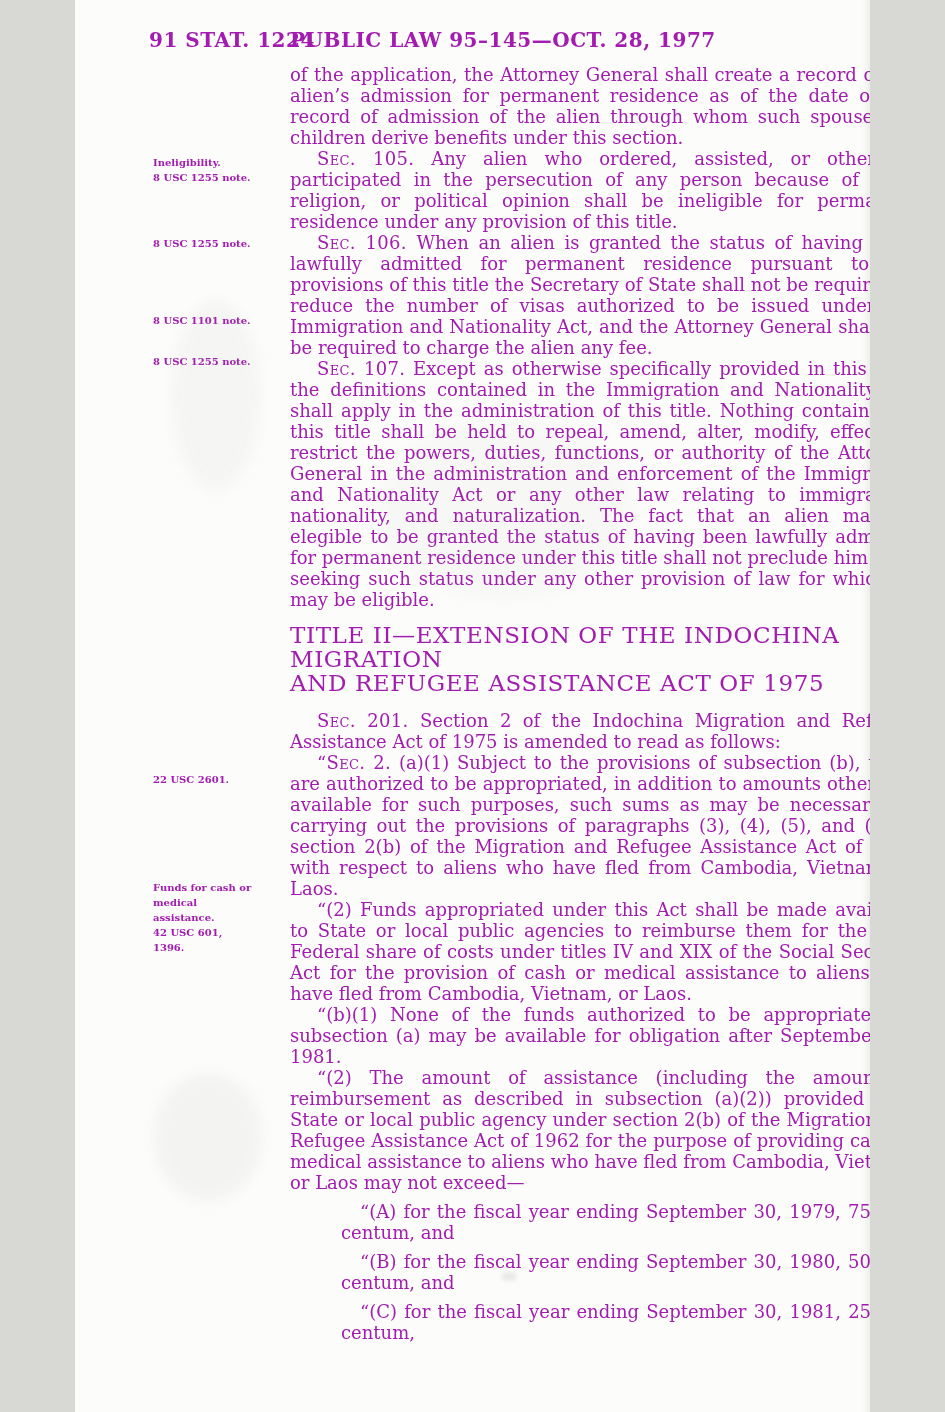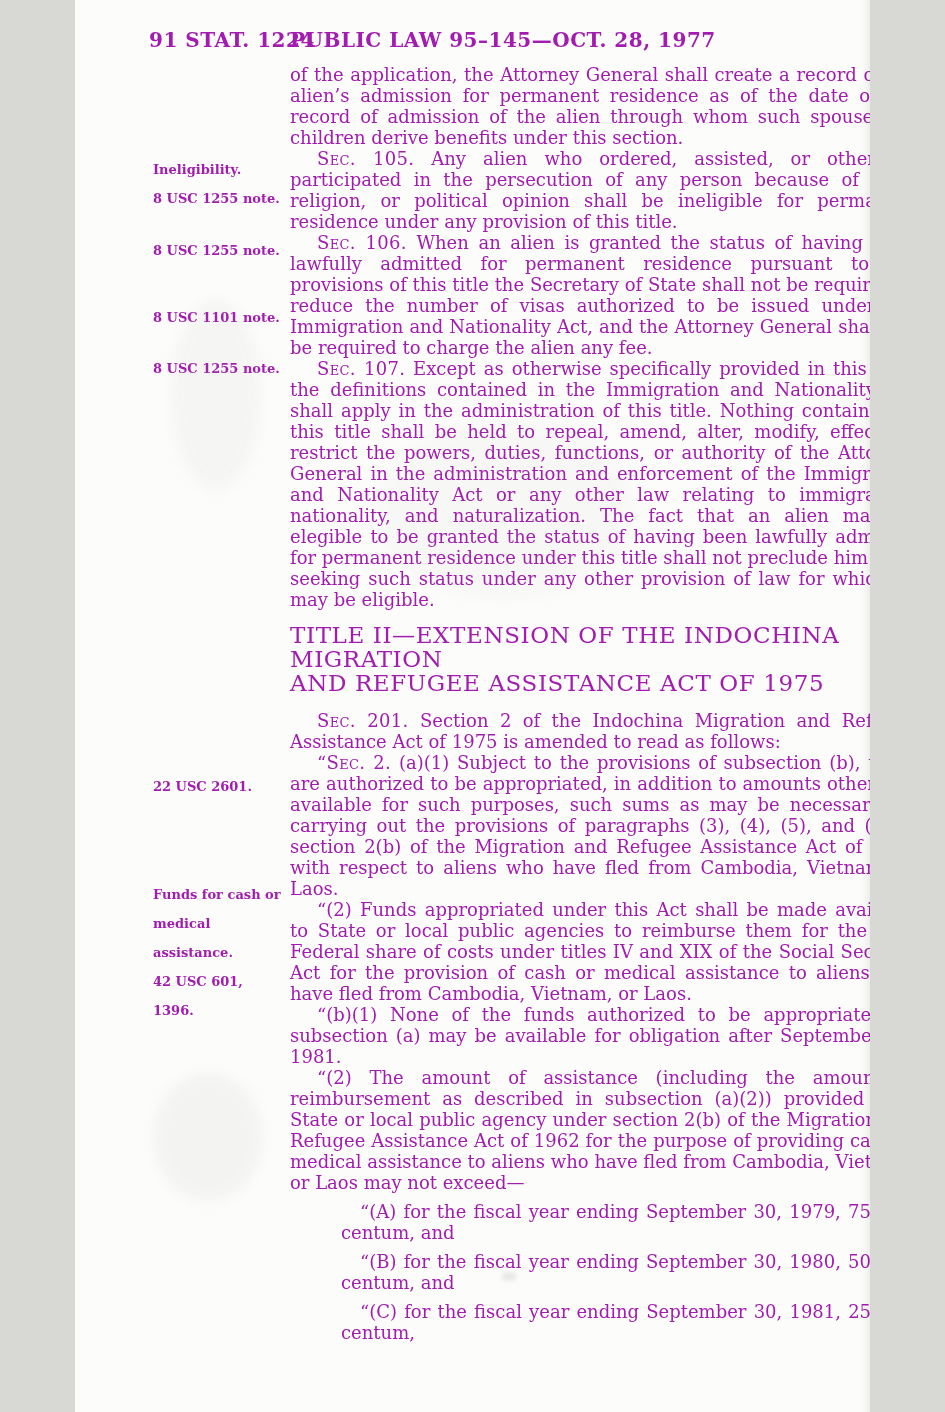--- a/index.html
+++ b/index.html
@@ -24,23 +24,23 @@
   .para{margin:0;text-indent:27px;}
   .para.flush{text-indent:0;}
   .sc{font-variant:small-caps;letter-spacing:.3px;}
   .title-heading{
     margin:13px 0 15px;text-align:left;text-indent:0;
     font-size:23px;line-height:24px;letter-spacing:.6px;white-space:pre-line;
   }
   .item{margin:8px;padding-left:43px;text-indent:19px;}
   .margin-note{
     position:absolute;left:78px;width:144px;
-    font-size:13px;line-height:29px;font-weight:bold;white-space:pre-line;
+    font-size:10px;line-height:15px;font-weight:bold;white-space:pre-line;
   }
-  .n1{top:155px}.n2{top:236px}.n3{top:303px}.n4{top:354px}
+  .n1{top:155px}.n2{top:236px}.n3{top:313px}.n4{top:354px}
   .n5{top:656px}.n6{top:772px}.n7{top:880px}
   .smudge{position:absolute;border-radius:50%;filter:blur(6px);background:#8f8f8a;}
   .sm1{left:842px;top:116px;width:44px;height:14px;opacity:.16;}
   .sm2{left:96px;top:300px;width:90px;height:190px;opacity:.06;}
   .sm3{left:852px;top:598px;width:66px;height:34px;opacity:.09;}
   .sm4{left:78px;top:1072px;width:110px;height:130px;opacity:.07;}
   .sm5{left:852px;top:880px;width:76px;height:180px;opacity:.05;}
   .sm6{left:426px;top:1272px;width:16px;height:9px;opacity:.18;filter:blur(2px);}
   .sm7{left:300px;top:420px;width:260px;height:180px;opacity:.035;}
   .edge-shade{

